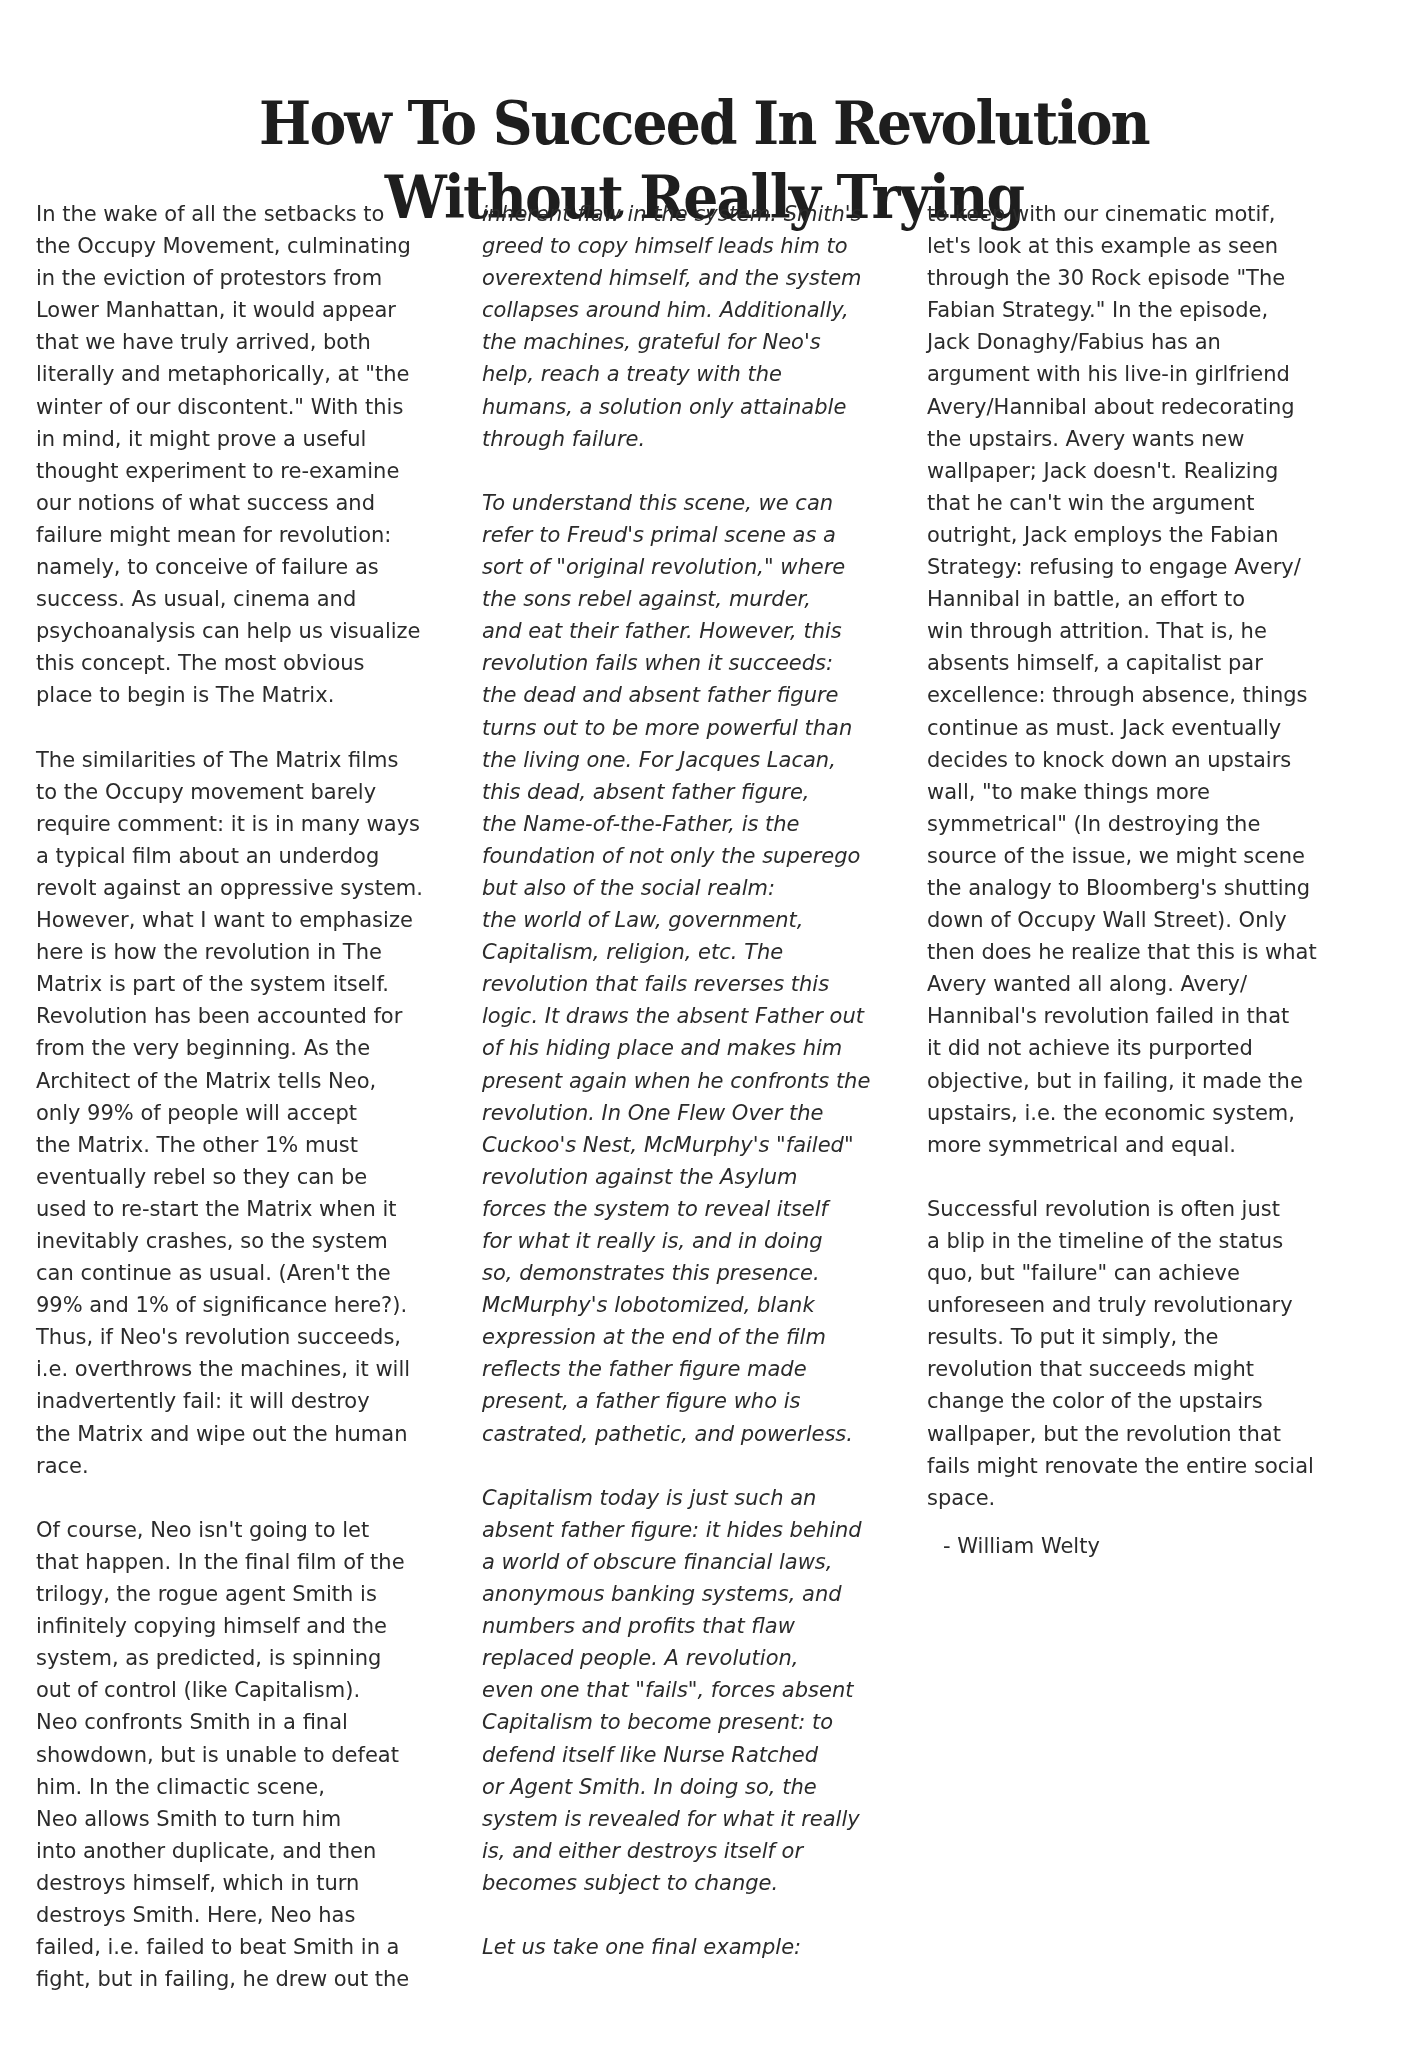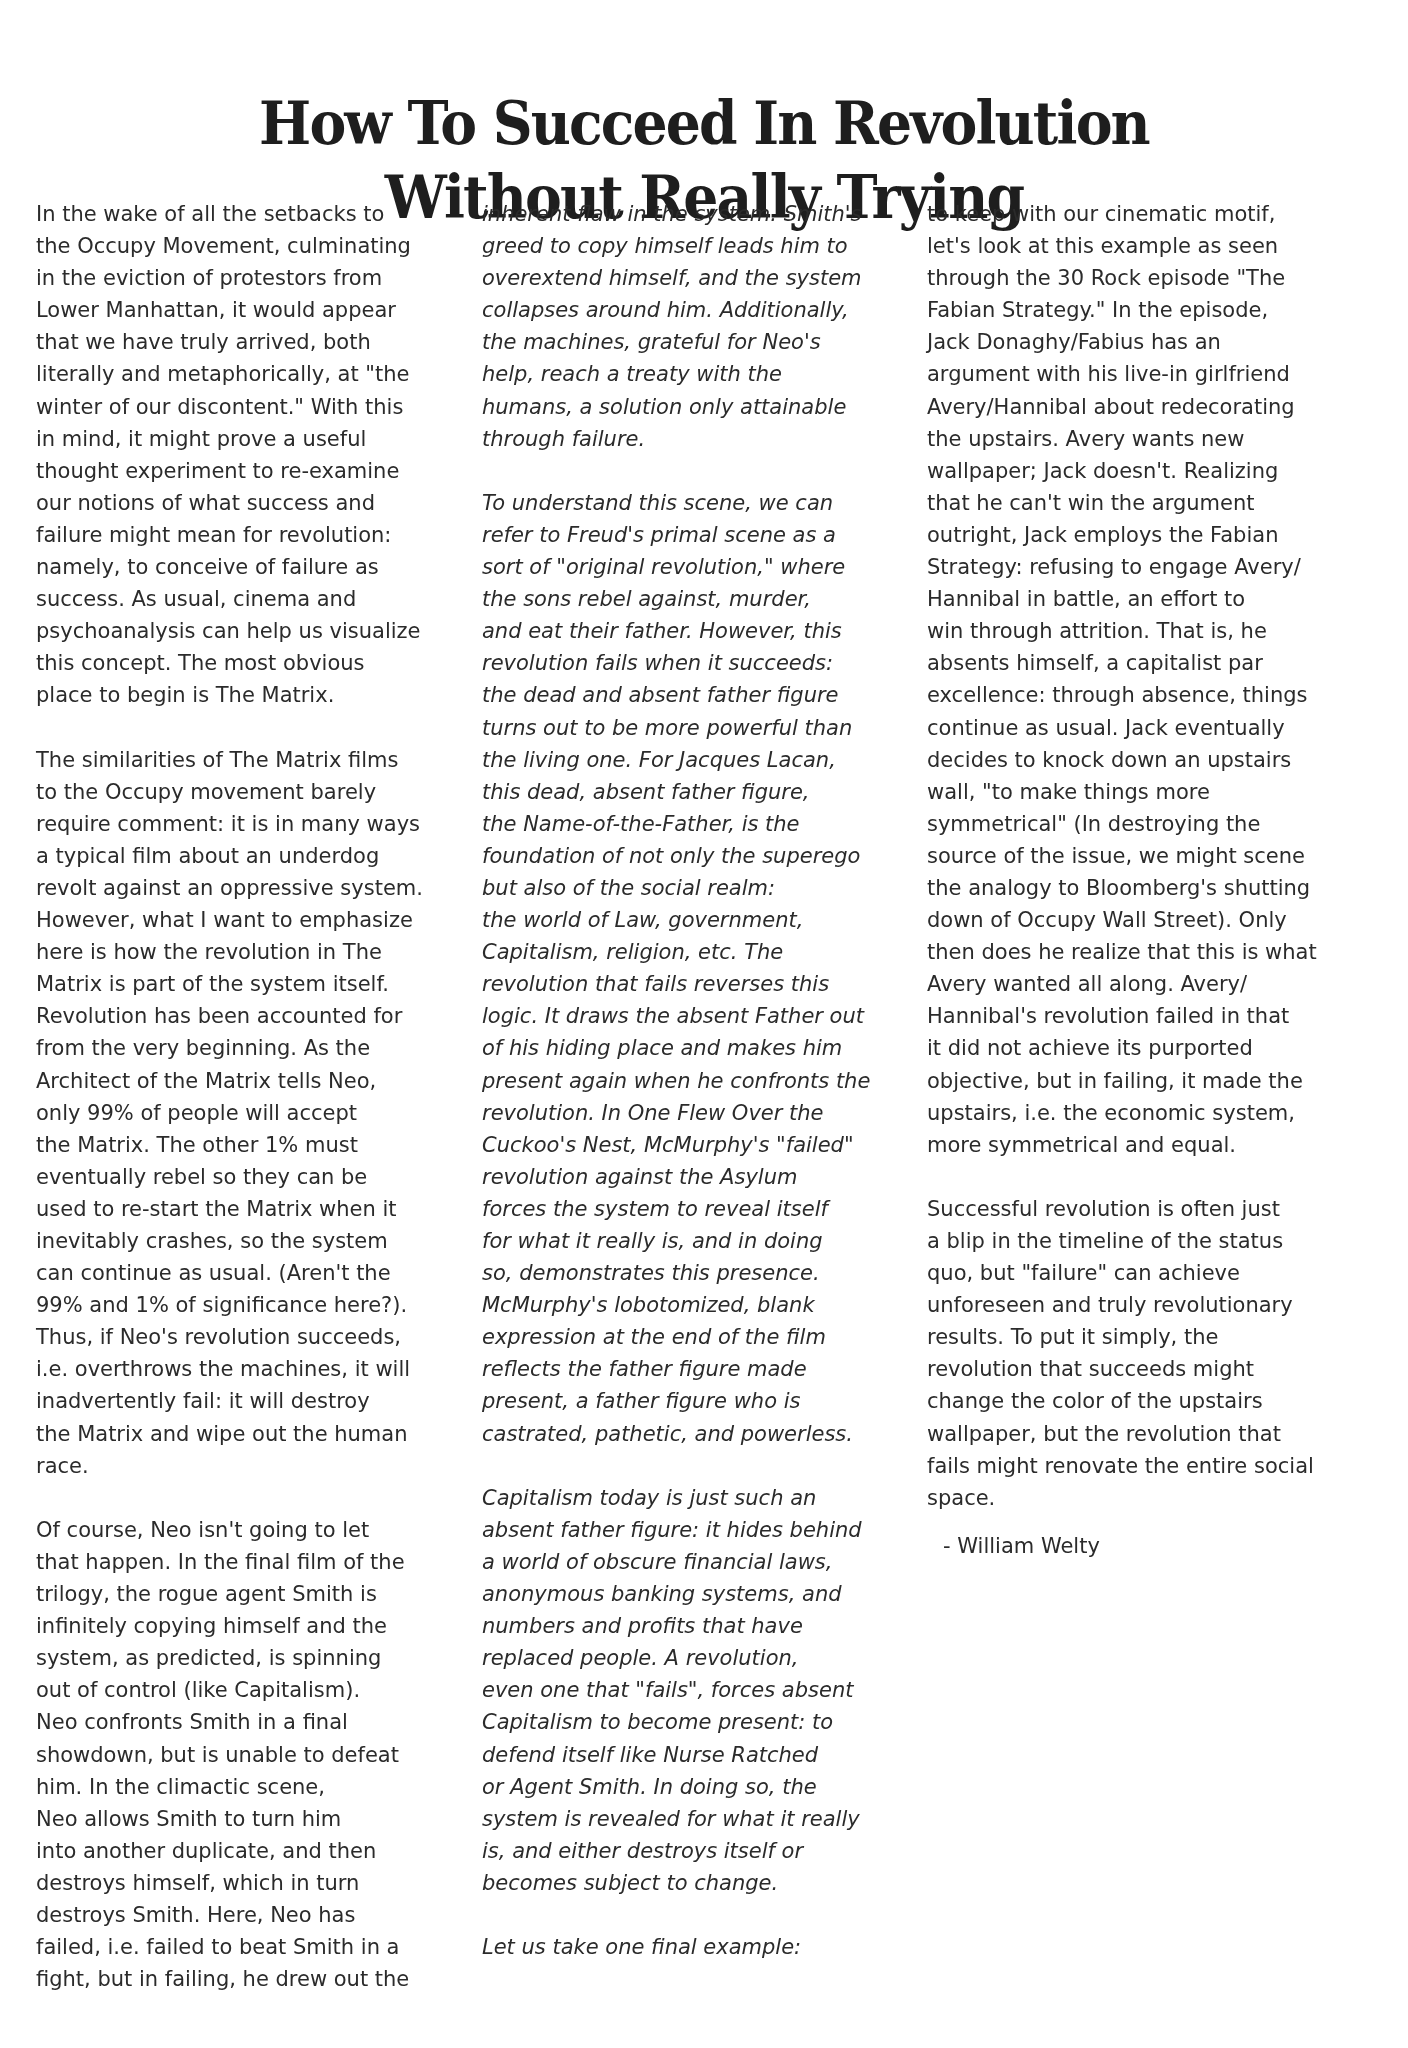--- a/index.html
+++ b/index.html
@@ -161,21 +161,21 @@
       <span class="ln">expression at the end of the film</span>
       <span class="ln">reflects the father figure made</span>
       <span class="ln">present, a father figure who is</span>
       <span class="ln">castrated, pathetic, and powerless.</span>
     </p>
     <p class="para">
       <span class="ln">Capitalism today is just such an</span>
       <span class="ln">absent father figure: it hides behind</span>
       <span class="ln">a world of obscure financial laws,</span>
       <span class="ln">anonymous banking systems, and</span>
-      <span class="ln">numbers and profits that have</span>
+      <span class="ln">numbers and profits that flaw</span>
       <span class="ln">replaced people.  A revolution,</span>
       <span class="ln">even one that "fails", forces absent</span>
       <span class="ln">Capitalism to become present: to</span>
       <span class="ln">defend itself like Nurse Ratched</span>
       <span class="ln">or Agent Smith.  In doing so, the</span>
       <span class="ln">system is revealed for what it really</span>
       <span class="ln">is, and either destroys itself or</span>
       <span class="ln">becomes subject to change.</span>
     </p>
     <p class="para">
@@ -193,21 +193,21 @@
       <span class="ln">Avery/Hannibal about redecorating</span>
       <span class="ln">the upstairs. Avery wants new</span>
       <span class="ln">wallpaper; Jack doesn't.  Realizing</span>
       <span class="ln">that he can't win the argument</span>
       <span class="ln">outright, Jack employs the Fabian</span>
       <span class="ln">Strategy: refusing to engage Avery/</span>
       <span class="ln">Hannibal in battle, an effort to</span>
       <span class="ln">win through attrition.  That is, he</span>
       <span class="ln">absents himself, a capitalist par</span>
       <span class="ln">excellence: through absence, things</span>
-      <span class="ln">continue as usual.   Jack eventually</span>
+      <span class="ln">continue as must.   Jack eventually</span>
       <span class="ln">decides to knock down an upstairs</span>
       <span class="ln">wall, "to make things more</span>
       <span class="ln">symmetrical" (In destroying the</span>
       <span class="ln">source of the issue, we might scene</span>
       <span class="ln">the analogy to Bloomberg's shutting</span>
       <span class="ln">down of Occupy Wall Street).  Only</span>
       <span class="ln">then does he realize that this is what</span>
       <span class="ln">Avery wanted all along.  Avery/</span>
       <span class="ln">Hannibal's revolution failed in that</span>
       <span class="ln">it did not achieve its purported</span>

